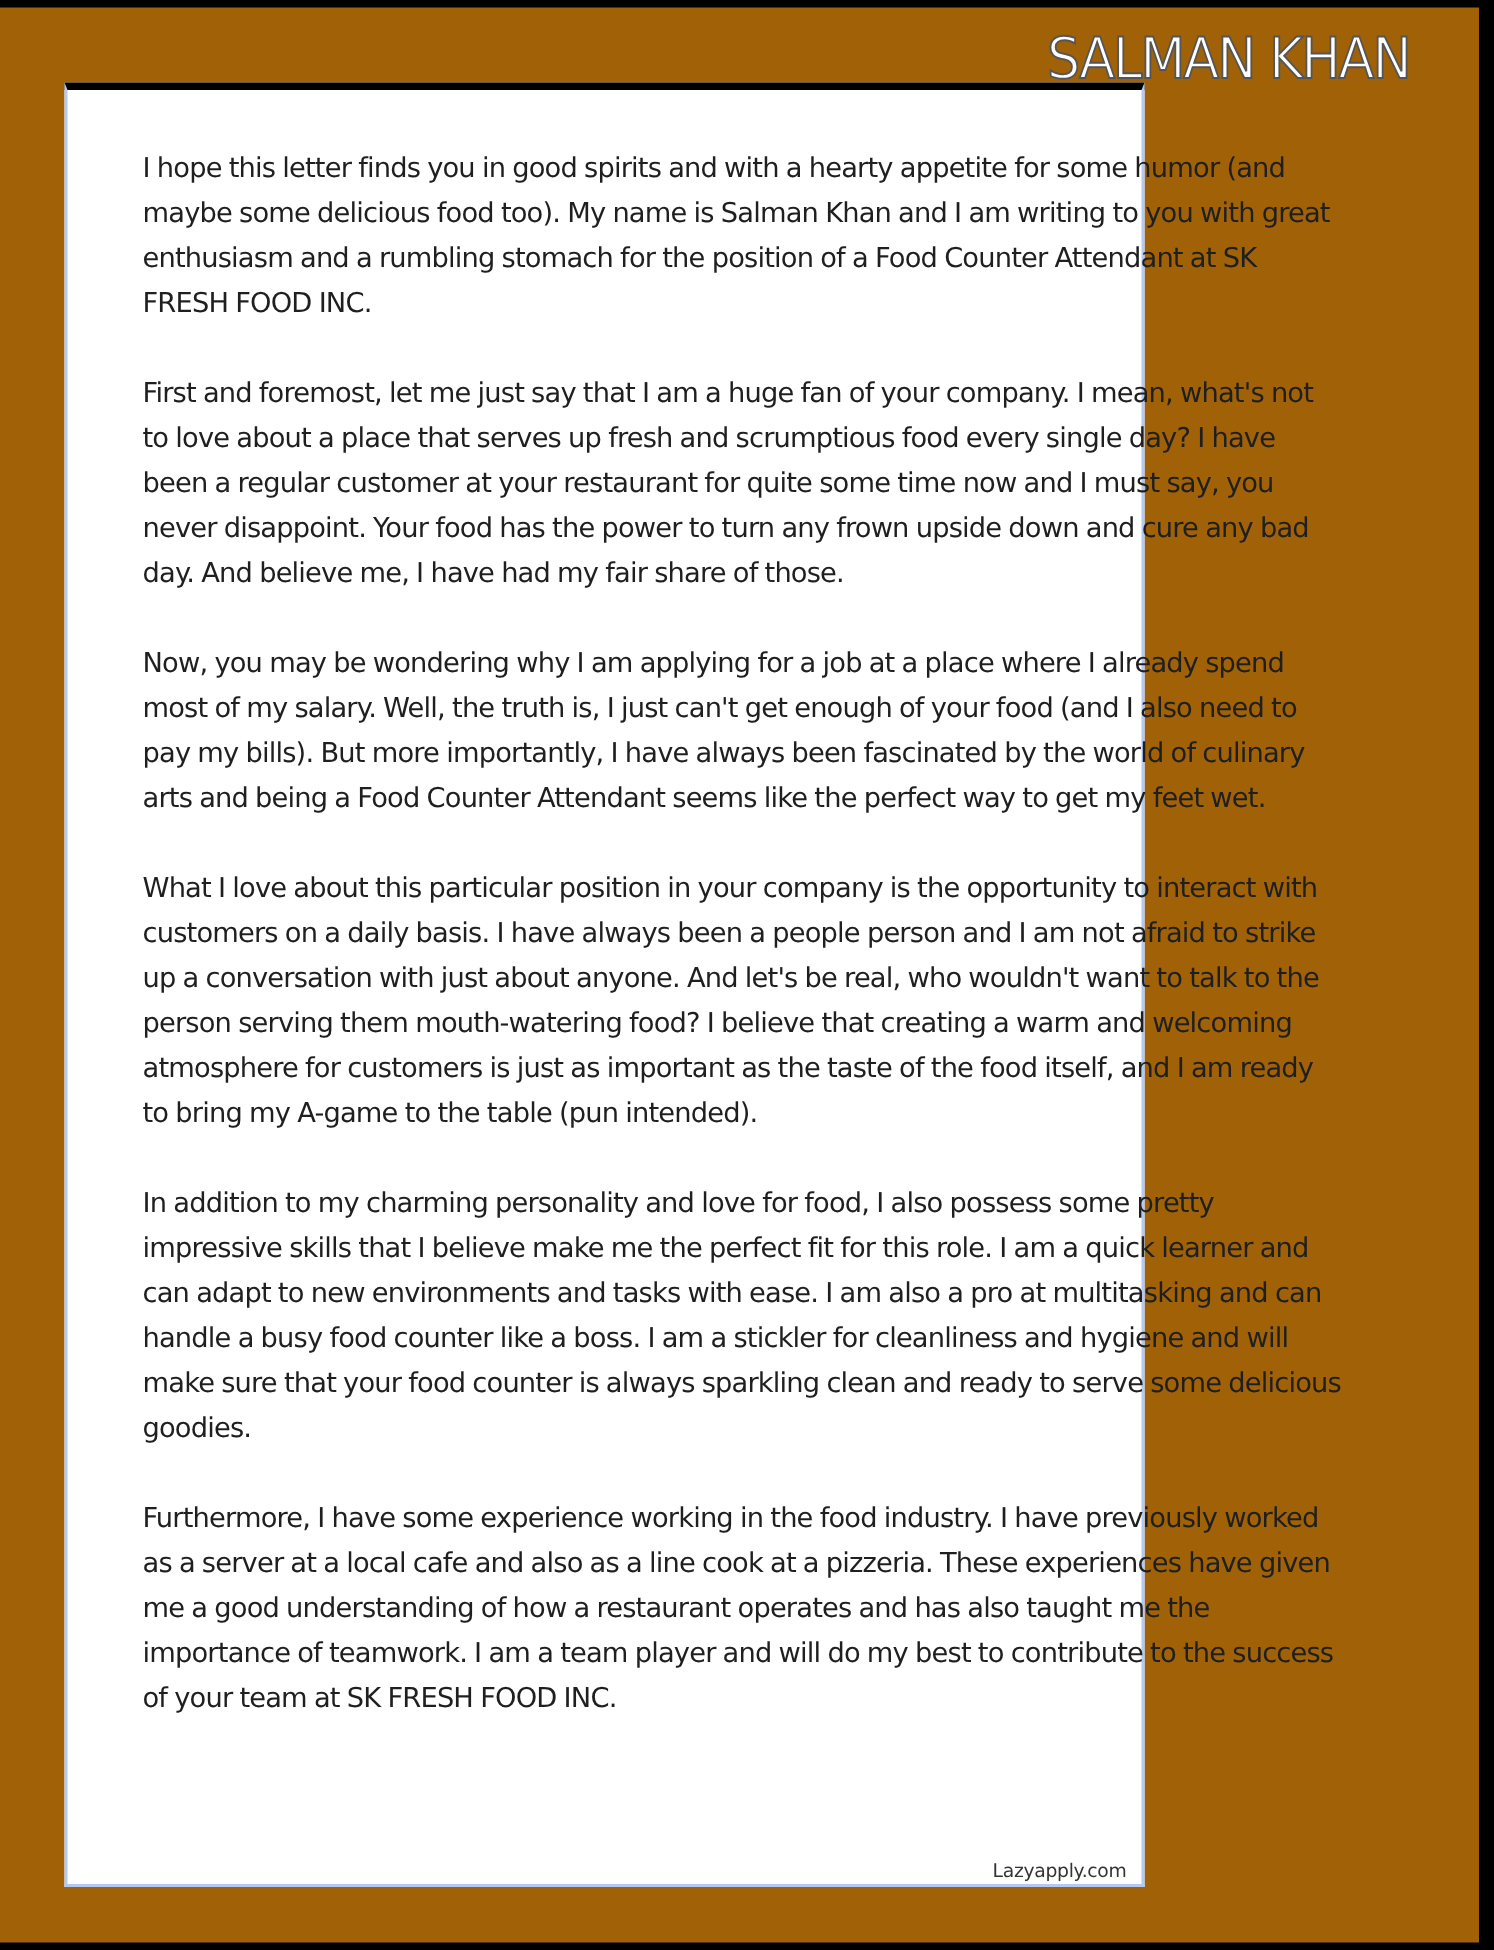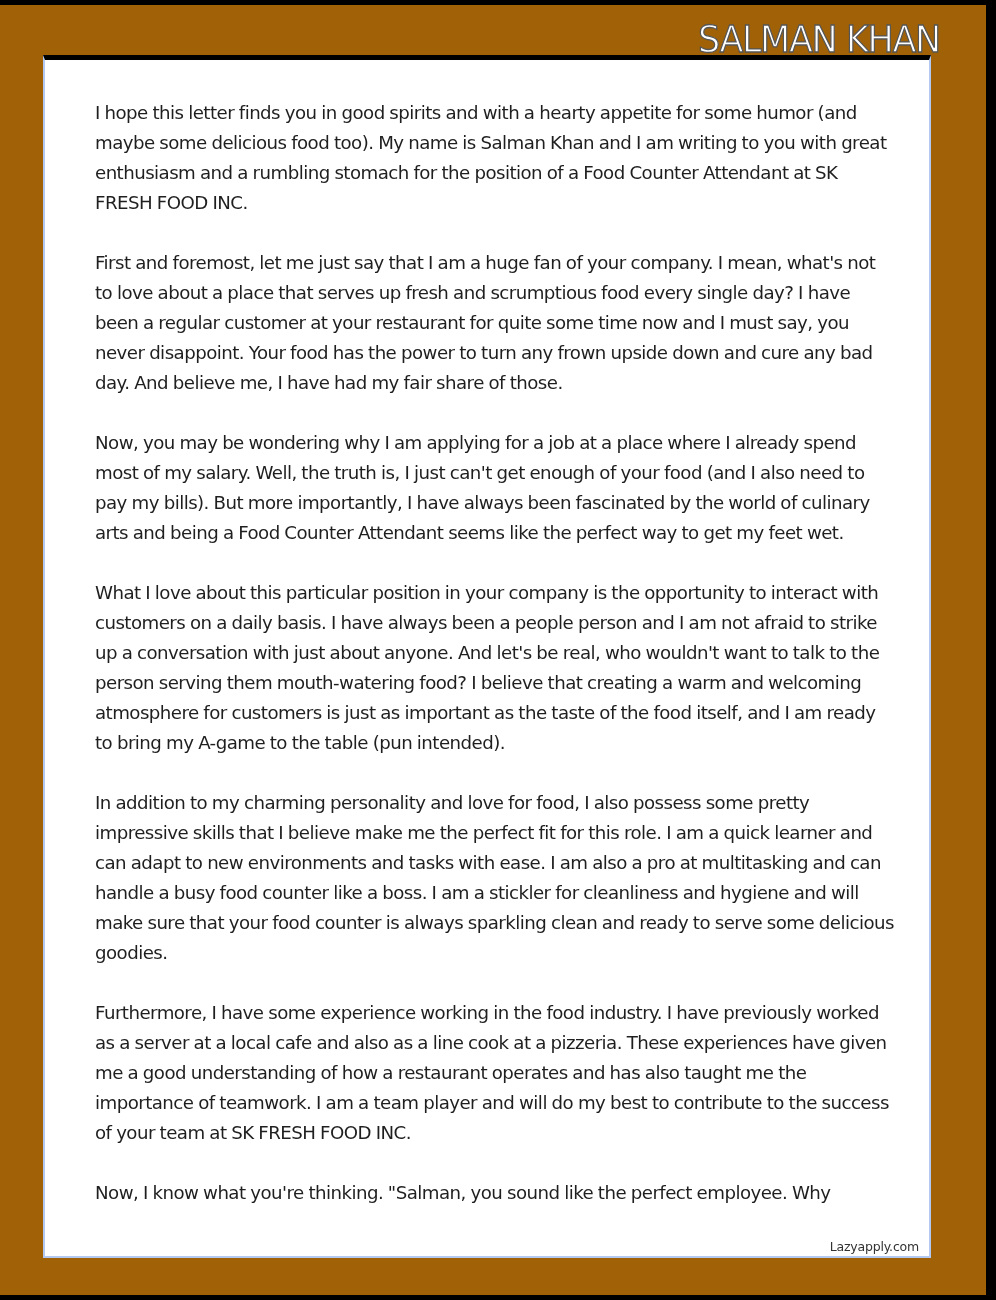--- a/index.html
+++ b/index.html
@@ -16,21 +16,21 @@
     .header-name {
       position:absolute; right:46px; top:12px;
       font-family:"DejaVu Sans", sans-serif;
       font-size:38px; font-weight:normal; letter-spacing:-1.5px;
       color:#ffffff;
       -webkit-text-stroke:1.3px #555555;
       line-height:44px;
       transform:scaleX(0.92); transform-origin:right center;
     }
     .page {
-      position:absolute; left:43px; top:50px; width:888px; height:1203px;
+      position:absolute; left:43px; top:50px; width:720px; height:1203px;
       background:#ffffff;
       border-left:2px solid #b3c9f2;
       border-right:2px solid #b3c9f2;
       border-bottom:2px solid #b3c9f2;
       border-top:5px solid #000000;
       box-sizing:border-box;
     }
     .letter {
       position:absolute; left:95px; top:93px; width:800px;
       font-size:18.2px; line-height:30px; color:#1f1f1f;
@@ -53,15 +53,14 @@
     <div class="watermark">Lazyapply.com</div>
   </div>
 
   <div class="letter">
     <p>I hope this letter finds you in good spirits and with a hearty appetite for some humor (and maybe some delicious food too). My name is Salman Khan and I am writing to you with great enthusiasm and a rumbling stomach for the position of a Food Counter Attendant at SK FRESH FOOD INC.</p>
     <p>First and foremost, let me just say that I am a huge fan of your company. I mean, what's not to love about a place that serves up fresh and scrumptious food every single day? I have been a regular customer at your restaurant for quite some time now and I must say, you never disappoint. Your food has the power to turn any frown upside down and cure any bad day. And believe me, I have had my fair share of those.</p>
     <p>Now, you may be wondering why I am applying for a job at a place where I already spend most of my salary. Well, the truth is, I just can't get enough of your food (and I also need to pay my bills). But more importantly, I have always been fascinated by the world of culinary arts and being a Food Counter Attendant seems like the perfect way to get my feet wet.</p>
     <p>What I love about this particular position in your company is the opportunity to interact with customers on a daily basis. I have always been a people person and I am not afraid to strike up a conversation with just about anyone. And let's be real, who wouldn't want to talk to the person serving them mouth-watering food? I believe that creating a warm and welcoming atmosphere for customers is just as important as the taste of the food itself, and I am ready to bring my A-game to the table (pun intended).</p>
     <p>In addition to my charming personality and love for food, I also possess some pretty impressive skills that I believe make me the perfect fit for this role. I am a quick learner and can adapt to new environments and tasks with ease. I am also a pro at multitasking and can handle a busy food counter like a boss. I am a stickler for cleanliness and hygiene and will make sure that your food counter is always sparkling clean and ready to serve some delicious goodies.</p>
     <p>Furthermore, I have some experience working in the food industry. I have previously worked as a server at a local cafe and also as a line cook at a pizzeria. These experiences have given me a good understanding of how a restaurant operates and has also taught me the importance of teamwork. I am a team player and will do my best to contribute to the success of your team at SK FRESH FOOD INC.</p>
-    <p>Now, I know what you're thinking. "Salman, you sound like the perfect employee. Why</p>
   </div>
 </div>
 
 </body></html>

